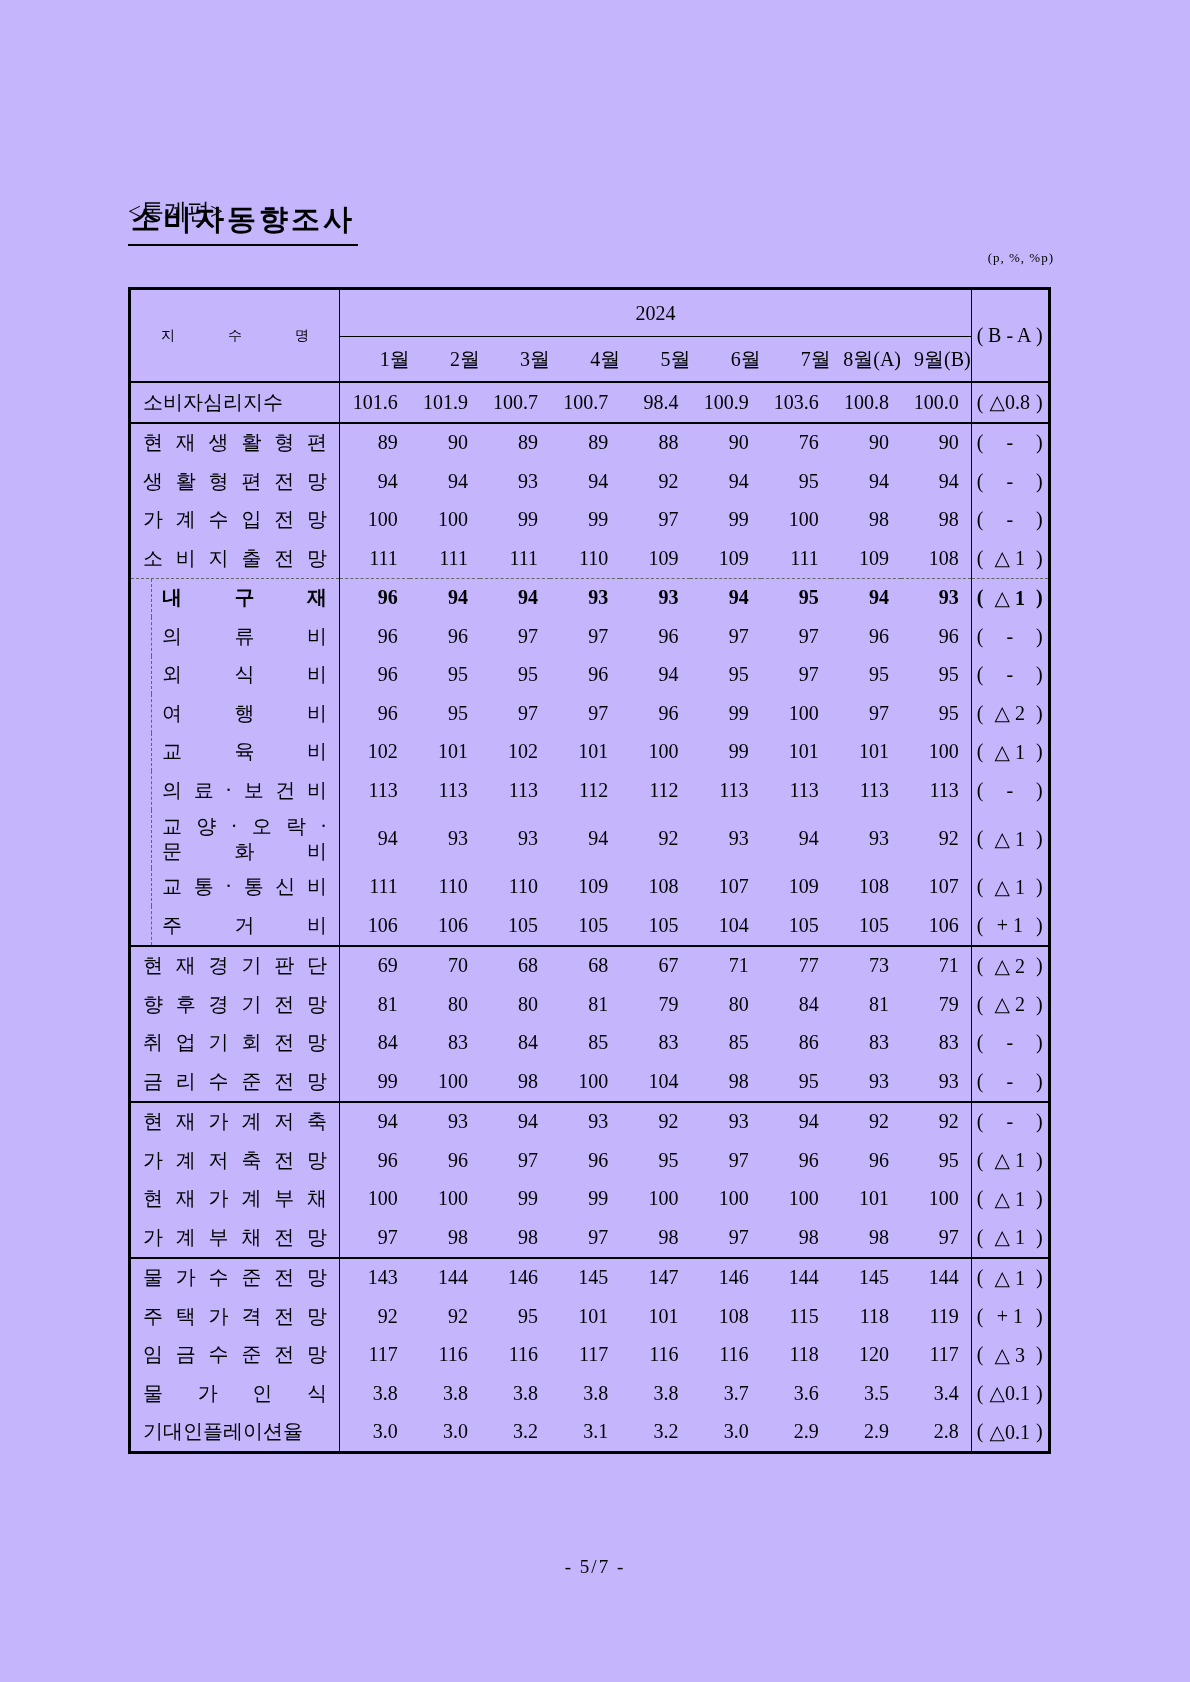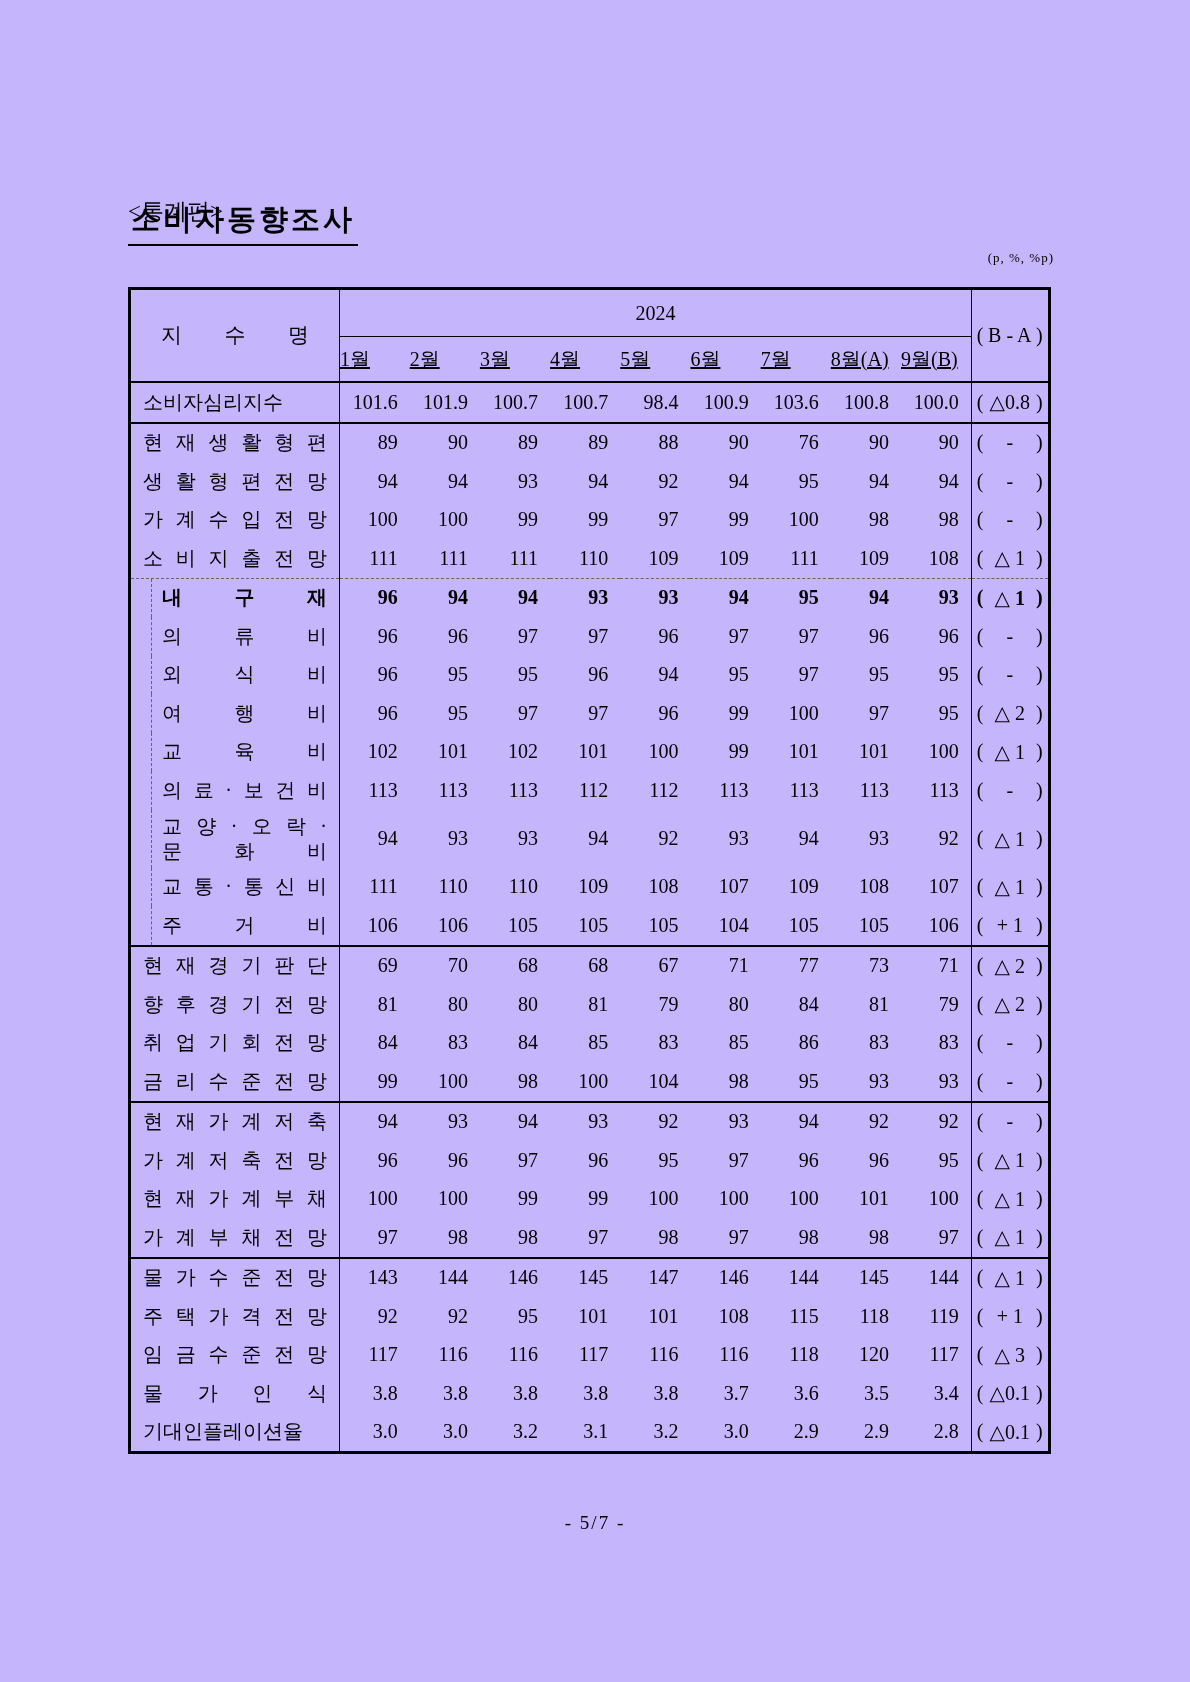--- a/index.html
+++ b/index.html
@@ -24,46 +24,46 @@
   }
   col.c-lbl { width:210px; }
   col.c-m   { width:70.2px; }
   col.c-ba  { width:78px; }
 
   thead th { font-weight:normal; padding:0; }
   tr.h1 th { height:46px; }
   tr.h2 th { height:44px; border-bottom:2px solid #000; }
   th.lbl-h { border-right:1.5px solid #000; border-bottom:2px solid #000; }
   th.year  { border-bottom:1.5px solid #000; text-align:center; }
-  th.mon   { text-align:left;text-decoration:underline; }
+  th.mon   { text-align:right; }
   th.ba-h  { border-left:1.5px solid #000; border-bottom:2px solid #000; }
 
   tbody tr { height:38.5px; }
   tbody tr.tall { height:58px; }
   tbody td { padding:0; vertical-align:middle; }
   tbody tr.sec td { border-top:2px solid #000; }
   tbody tr.dash td { border-top:1px dashed #666;font-weight:bold; }
 
   td.lbl { border-right:1.5px solid #000; }
   .lwrap { display:flex; flex-direction:column; justify-content:center; min-height:38.5px; }
   .subwrap {
     display:flex; flex-direction:column; justify-content:center;
     min-height:38.5px; margin-left:20px; border-left:1px dashed #666;
   }
   tr.tall .lwrap, tr.tall .subwrap { min-height:58px; }
   .jl { text-align:justify; text-align-last:justify; padding:0 12px; line-height:1.25; }
   .subwrap .jl { padding:0 12px 0 10px; }
-  .hh { padding:0 30px; font-size:21px; }
+  .hh { padding:0 30px; font-size:14px; }
 
   td.num { text-align:right; padding-right:12px; }
   td.bac { border-left:1.5px solid #000; }
   .pw { display:flex; justify-content:space-between; align-items:center; padding:0 5px; }
   .pw .pv { text-align:center; }
 
-  .footer { position:absolute; left:0; top:1512px; width:100%; text-align:center; font-size:19px; letter-spacing:2px; }
+  .footer { position:absolute; left:0; top:1556px; width:100%; text-align:center; font-size:19px; letter-spacing:2px; }
 </style>
 </head>
 <body>
 
 <div class="page">
 
   <div class="section-tag">&lt;통계편&gt;</div>
 
   <div class="title-wrap">
     <span class="t">소비자동향조사</span>

